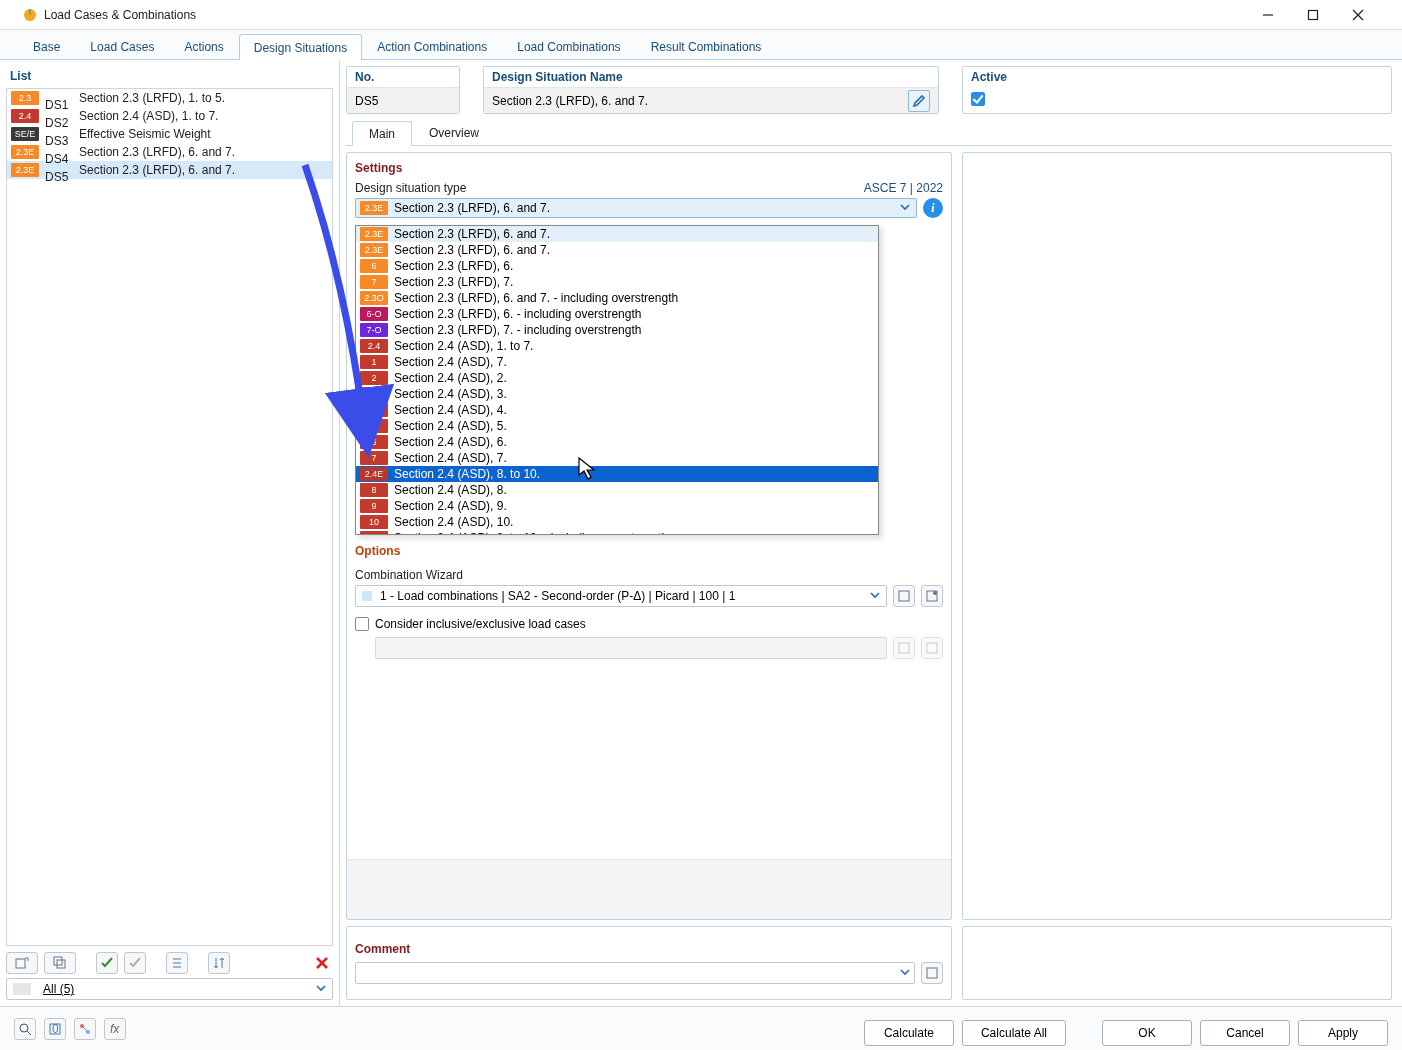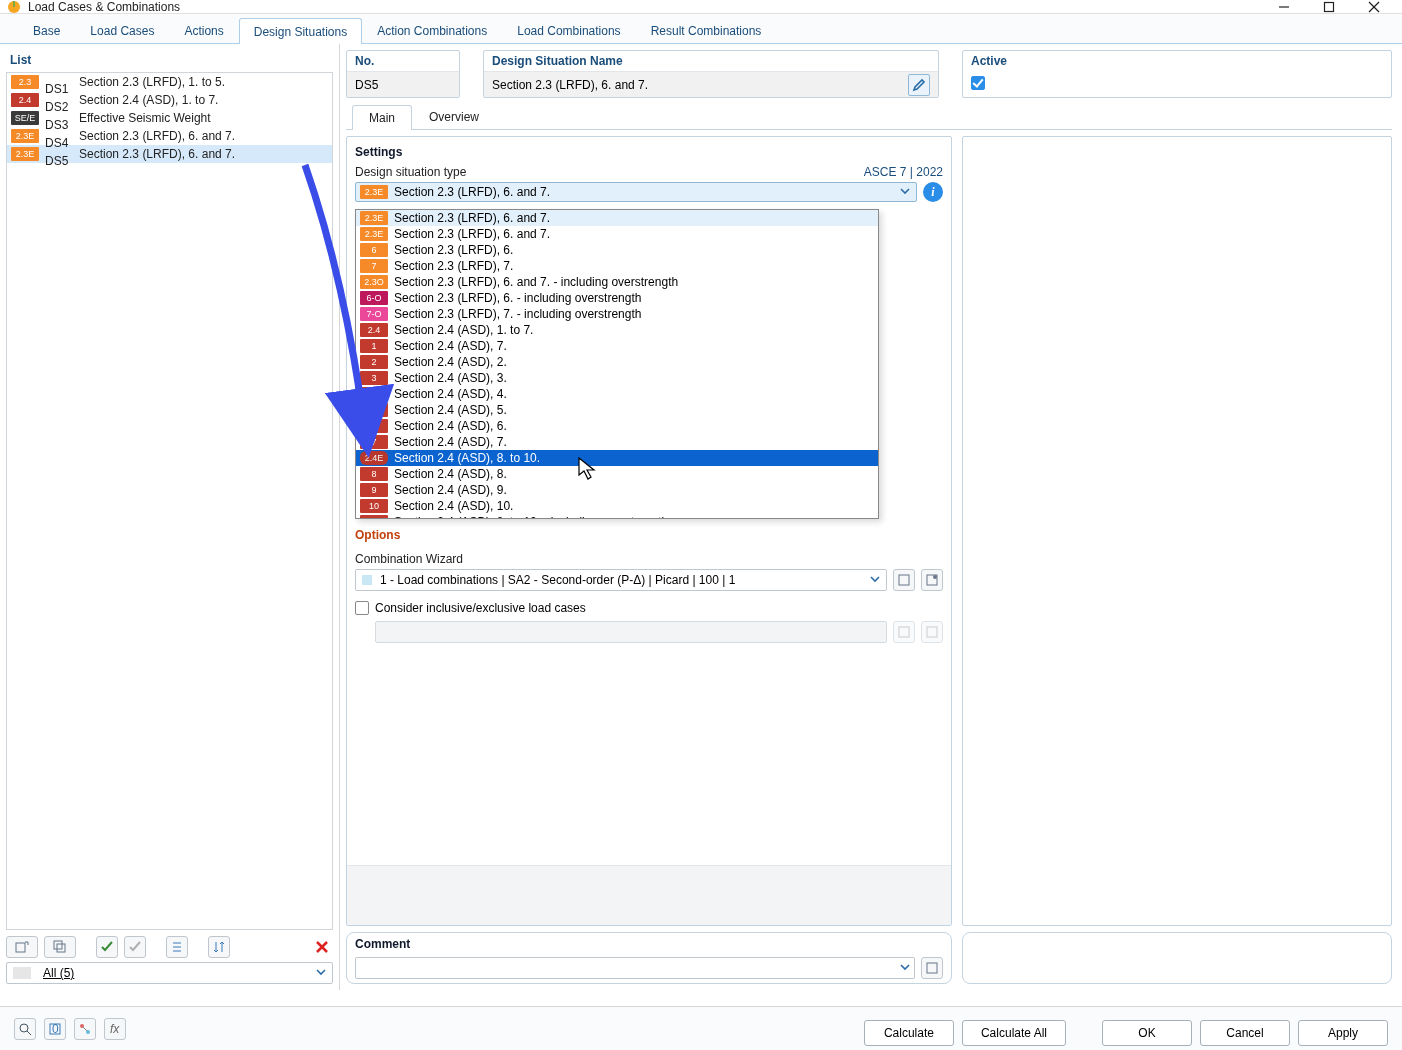--- a/index.html
+++ b/index.html
@@ -1,19 +1,19 @@
 <!DOCTYPE html>
 <html><head>
 <meta charset="utf-8">
 <style>
 * { box-sizing: border-box; margin: 0; padding: 0; font-family: "Segoe UI", Tahoma, sans-serif; font-size: 12px; }
 body { background: #fff; width: 1402px; height: 1050px; overflow: hidden; position: relative; }
 
 
-.titlebar { height: 14px; display: flex; align-items: center; padding: 0 6px; border-bottom: 1px solid #e0e0e0; }
+.titlebar { height: 30px; display: flex; align-items: center; padding: 0 22px; border-bottom: 1px solid #e0e0e0; }
 .titlebar .icon { width: 16px; height: 16px; margin-right: 6px; display: inline-block; }
 .titlebar .icon svg { width: 16px; height: 16px; }
 .title-text { flex: 1; font-size: 12px; color: #222; }
 .winbtn { width: 45px; height: 28px; display: flex; align-items: center; justify-content: center; }
 .winbtn svg { stroke: #222; stroke-width: 1.2; fill: none; }
 
 
 .main-tabs { height: 30px; display: flex; align-items: flex-end; padding: 0 18px; border-bottom: 1px solid #aecfea; background:#fafbfc; }
 .main-tab { padding: 6px 14px 5px; color: #1a4d7a; cursor: pointer; border: 1px solid transparent; border-bottom: none; }
 .main-tab.active { background: #fff; border-color: #aecfea; border-radius: 3px 3px 0 0; position: relative; top: 1px; }
@@ -54,44 +54,44 @@
 .editbtn { width:22px; height:22px; border:1px solid #8fb7d6; border-radius:2px; display:flex; align-items:center; justify-content:center; background:#eaf3fb; margin-left:6px; }
 
 .subtabs { display:flex; border-bottom:1px solid #c4d3e0; padding-left:6px; }
 .subtab { padding:5px 16px; border:1px solid transparent; border-bottom:none; color:#222; }
 .subtab.active { background:#fff; border-color:#c4d3e0; border-radius:3px 3px 0 0; position:relative; top:1px; }
 
 .main-area { display:flex; gap:10px; flex:1; min-height:0; }
 .form-col { flex:1; border:1px solid #c4d3e0; border-radius:2px; padding:8px; display:flex; flex-direction:column; min-height:0; background:#fff; position:relative; }
 .info-col { width: 430px; border:1px solid #c4d3e0; border-radius:2px; background:#fff; }
 
-.section-title { color:#0f172a; font-weight:600; margin-bottom: 6px; }
+.section-title { color:#7f1d1d; font-weight:600; margin-bottom: 6px; }
 .field-label { color:#222; margin-bottom:3px; }
 .asce { color:#1a4d7a; float:right; }
 
 .combo-sel { border:1px solid #8fb7d6; background:#e2f0fc; height:20px; display:flex; align-items:center; padding:0 2px 0 4px; border-radius:2px; position:relative; }
 .combo-sel .badge { margin-right:6px; }
 .combo-sel .chev { margin-left:auto; margin-right:4px; }
 .info-icon { width:20px; height:20px; margin-left:6px; border-radius:10px; background:#2a8de8; color:#fff; display:flex; align-items:center;justify-content:center; font-style:italic; font-weight:bold; font-family: Georgia, serif; }
 
 
 .dropdown { position:absolute; border:1px solid #888; background:#fff; box-shadow: 3px 3px 6px rgba(0,0,0,.15); max-height: 310px; overflow:auto; }
 .dd-row { display:flex; align-items:center; height:16px; padding:0 4px; gap:6px; }
 .dd-row.hi { background:#e2f0fc; }
 .dd-row.sel { background:#0a63ce; color:#fff; }
-.dd-row.sel .badge { filter:brightness(.95);border-radius:6px; }
+.dd-row.sel .badge { filter:brightness(.95); }
 .dd-label { white-space:nowrap; }
 
 .options-title { color:#c2410c; font-weight:600; margin-top: 10px; }
 .wizard-combo { border:1px solid #bfc6cc; background:#fff; height:22px; display:flex; align-items:center; padding:0 6px; border-radius:2px; flex:1; }
 .wizard-row { display:flex; align-items:center; gap:6px; }
 .chk-row { display:flex; align-items:center; gap:6px; margin-top:10px; }
 .disabled-combo { border:1px solid #d6dadf; background:#f3f4f6; height:22px; border-radius:2px; flex:1; margin-left:20px; }
 
-.comment-box { border:1px solid #c4d3e0; border-radius:8px; padding:4px 8px; }
+.comment-box { border:1px solid #c4d3e0; border-radius:2px; padding:15px 8px; }
 .comment-row { display:flex; gap:6px; align-items:center; margin-top:4px; }
 .comment-input { border:1px solid #bfc6cc; height:22px; flex:1; border-radius:2px; }
 
 
 .footer { position:absolute; bottom:0; left:0; right:0; height:44px; display:flex; align-items:center; padding: 0 14px; gap:8px; border-top:1px solid #d6d6d6; background:#fafbfc; }
 .footer .spacer { flex:1; }
 .btn { border:1px solid #a5b0ba; background:#fff; height:26px; padding:0 18px; border-radius:3px; display:flex; align-items:center; justify-content:center; }
 .btn.wide { min-width: 90px; margin-top: 8px; }
 
 
@@ -300,21 +300,21 @@
             </div>
             <div class="dd-row">
               <span class="badge" style="background:#f68a28">2.3O</span>
               <span class="dd-label">Section 2.3 (LRFD), 6. and 7. - including overstrength</span>
             </div>
             <div class="dd-row">
               <span class="badge" style="background:#be185d">6-O</span>
               <span class="dd-label">Section 2.3 (LRFD), 6. - including overstrength</span>
             </div>
             <div class="dd-row">
-              <span class="badge" style="background:#ec4899">7-O</span>
+              <span class="badge" style="background:#6d28d9">7-O</span>
               <span class="dd-label">Section 2.3 (LRFD), 7. - including overstrength</span>
             </div>
             <div class="dd-row">
               <span class="badge" style="background:#c23a2e">2.4</span>
               <span class="dd-label">Section 2.4 (ASD), 1. to 7.</span>
             </div>
             <div class="dd-row">
               <span class="badge" style="background:#c23a2e">1</span>
               <span class="dd-label">Section 2.4 (ASD), 7.</span>
             </div>

